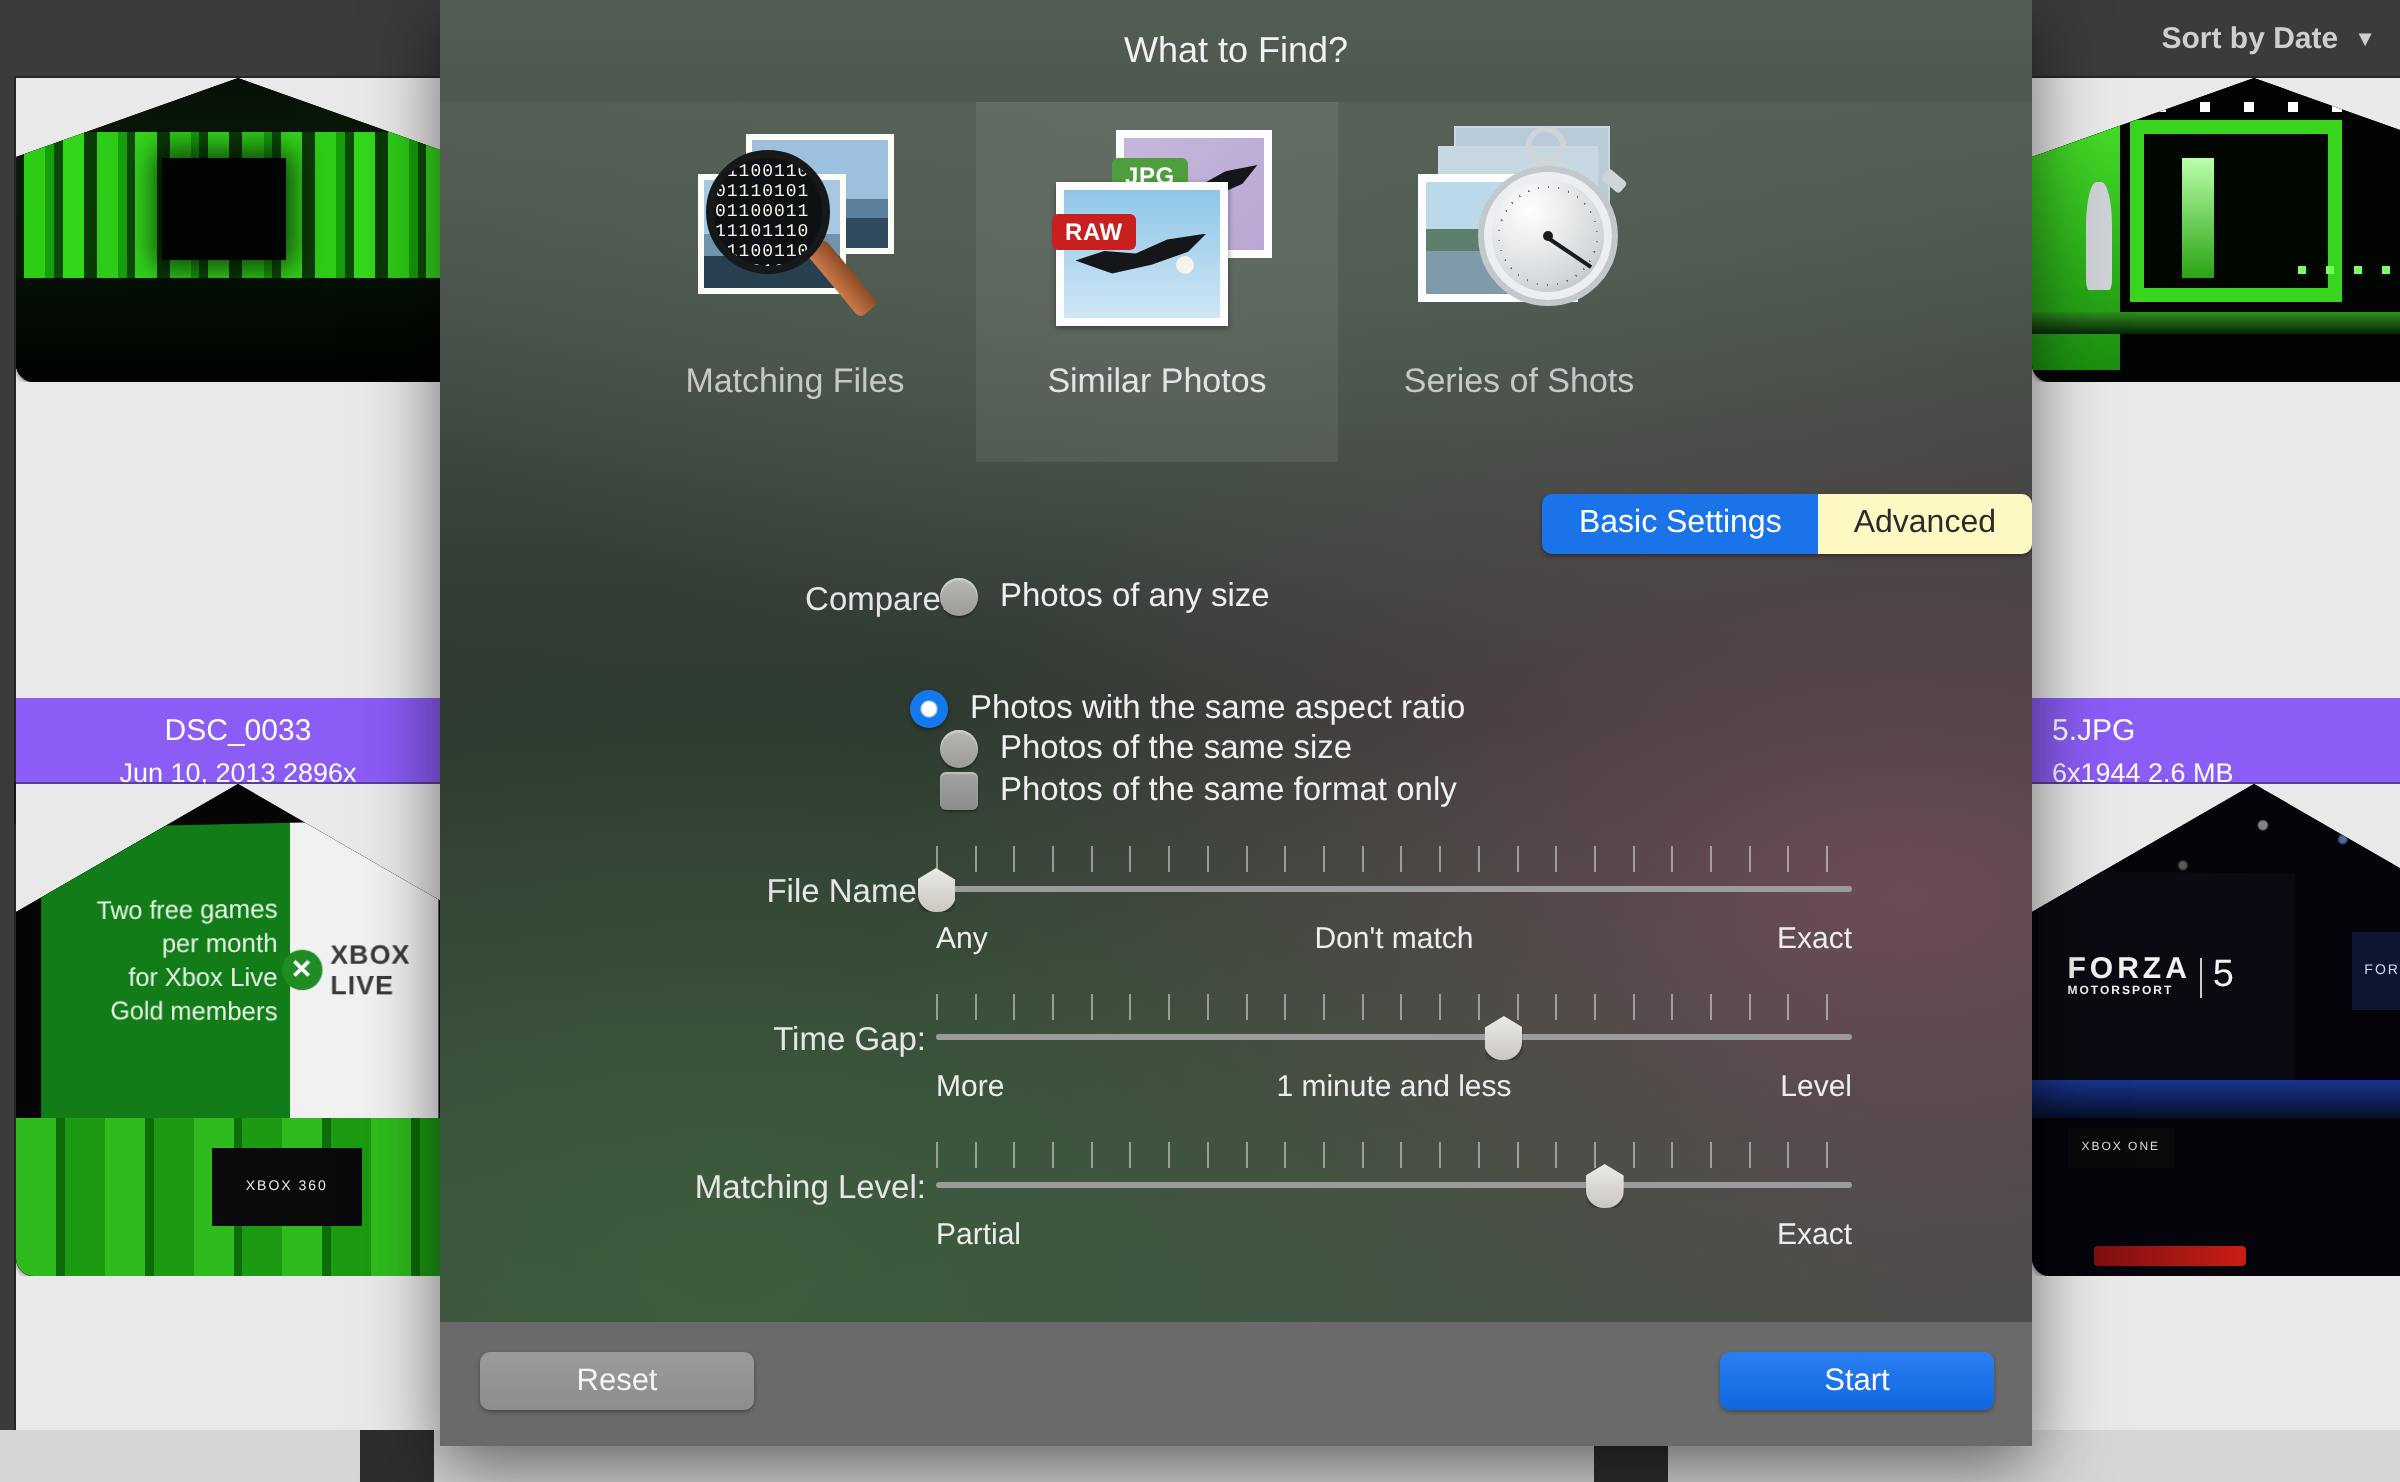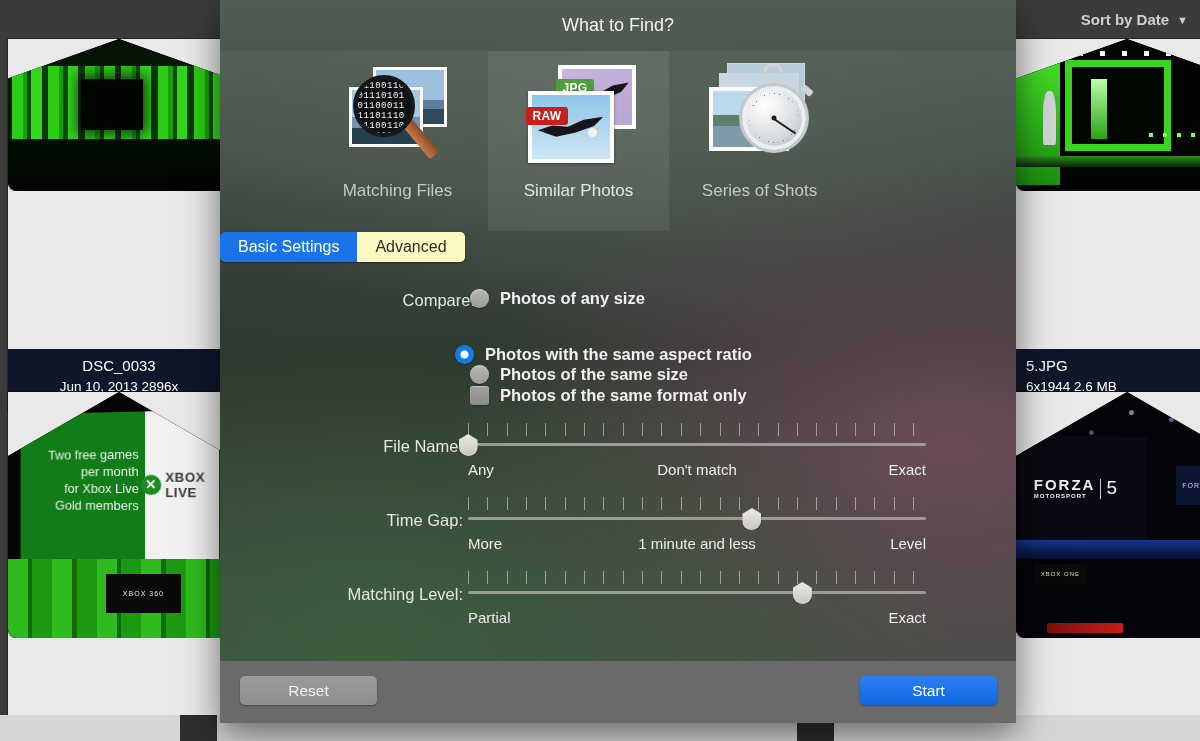--- a/index.html
+++ b/index.html
@@ -39,21 +39,21 @@
     box-shadow: 0 0 0 1px rgba(0,0,0,.35);
   }
   .card .thumb {
     position: absolute; left: 0; top: 0; width: 100%;
     overflow: hidden;
     background: #000;
   }
   .card .pad { position: absolute; left:0; width:100%; background:#e9e9e9; }
   .card .caption {
     position: absolute; left: 0; bottom: 0; width: 100%;
-    background: #0f172a; color: #ffffff;
+    background: #8b5cf6; color: #ffffff;
     padding: 6px 10px 8px 10px;
     text-align: center;
     font-size: 15px; line-height: 21px;
   }
   .card .caption .meta { font-size: 13.5px; }
 
   
   #card-1 { left: 8px;  top: -8px;  width: 222px; height: 372px; }
   #card-1 .thumb { height: 152px; }
   #card-1 .caption { height: 62px; }
@@ -379,39 +379,39 @@
       repeating-conic-gradient(from 0deg, #6b7175 0deg 1.6deg, transparent 1.6deg 12deg);
     -webkit-mask: radial-gradient(circle, transparent 0 24px, #000 24px 28px, transparent 28px);
             mask: radial-gradient(circle, transparent 0 24px, #000 24px 28px, transparent 28px);
   }
 
   
   .panel {
     position:absolute; left:0; top:231px; width:100%; height:430px;
   }
   .seg-wrap{
-    position:absolute; left:0; top:1px; width:100%;
-    display:flex; justify-content:flex-start;
+    position:absolute; left:0; top:16px; width:100%;
+    display:flex; justify-content:flex-end;
   }
   .seg {
     display:flex; border-radius:5px; overflow:hidden;
     box-shadow:0 1px 2px rgba(0,0,0,.4);
   }
   .seg .tab {
     font-size:16px; padding:6px 18px; color:#2b2b2b; background:#fef9c3;
     border:none; cursor:pointer; font-family:"Liberation Sans", sans-serif;
   }
   .seg .tab.active { background:#1a73e8; color:#fff; }
   .row-label {
     color:#e6e6e6; font-size:16.5px; text-align:right;
     position:absolute; right:0; white-space:nowrap;
   }
 
   .opt { position:absolute; display:flex; align-items:center; gap:11px; }
-  .opt .txt { color:#f0f0f0; font-size:16.5px; white-space:nowrap;font-weight:bold; }
+  .opt .txt { color:#f0f0f0; font-size:16.5px; white-space:nowrap; }
   .radio {
     width:19px;height:19px;border-radius:50%;
     background:linear-gradient(180deg,#b7b7b2,#9d9d98);
     box-shadow: inset 0 1px 1px rgba(255,255,255,.45), 0 1px 1px rgba(0,0,0,.35);
     flex:none;
   }
   .radio.on{
     background: radial-gradient(circle at 50% 50%, #ffffff 0 3.5px, #1479ec 4.6px 100%);
     box-shadow: 0 1px 2px rgba(0,0,0,.4);
   }

